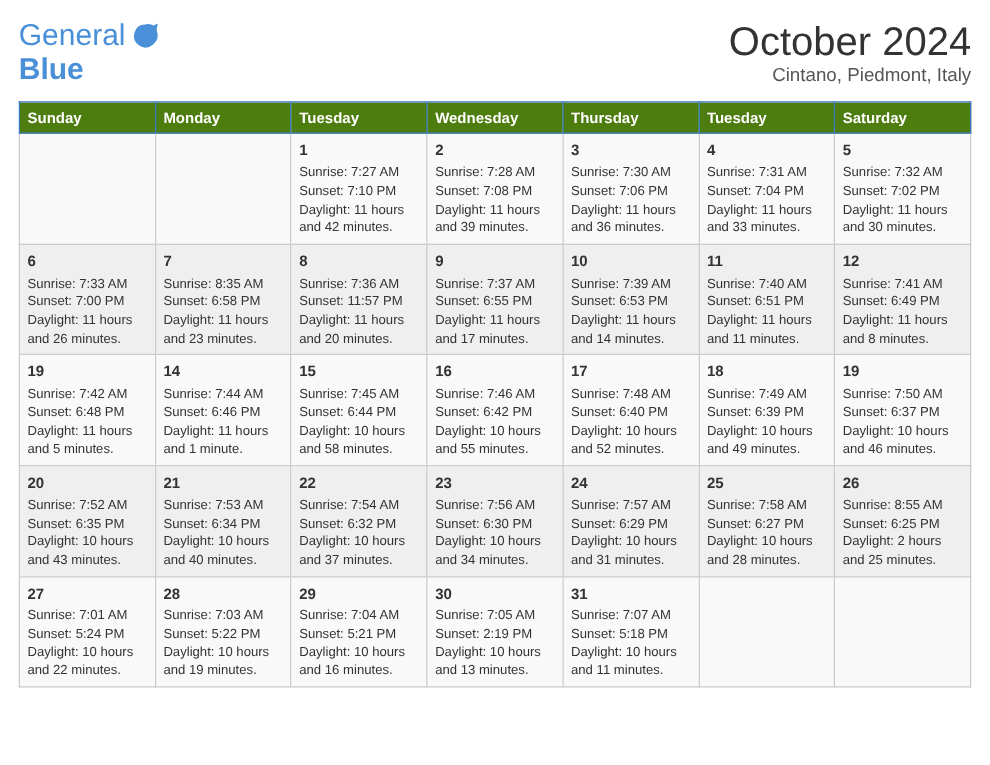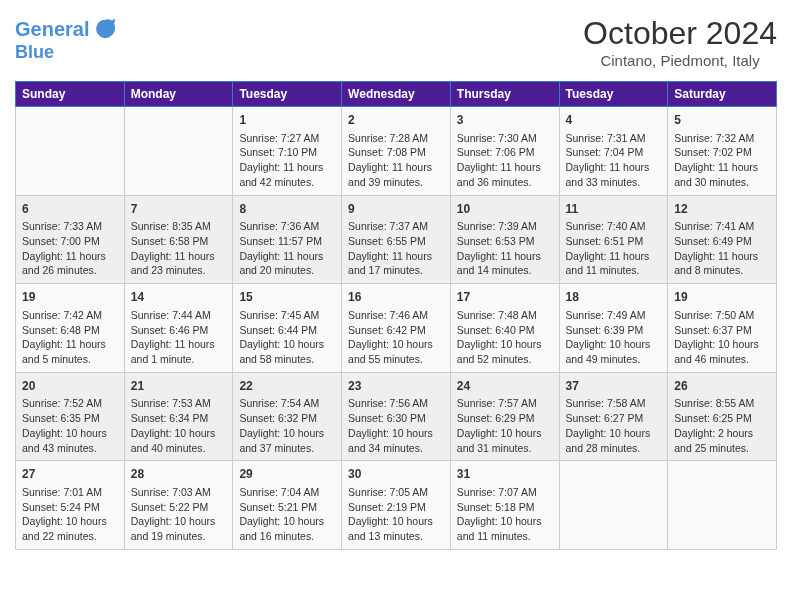--- a/index.html
+++ b/index.html
@@ -15,22 +15,22 @@
       justify-content: space-between;
       align-items: flex-start;
       margin-bottom: 12px;
     }
     .logo {
       display: flex;
       align-items: center;
       gap: 2px;
     }
     .logo-text {
-      font-size: 20px;
-      font-weight: bold;
+      font-size: 24px;
+      font-weight: normal;
       color: #333;
       line-height: 1.1;
     }
     .logo-text span {
       color: #4a90d9;
     }
     .logo-icon {
       width: 28px;
       height: 28px;
       margin-left: 2px;
@@ -39,29 +39,28 @@
       text-align: right;
     }
     .month-title {
       font-size: 32px;
       font-weight: normal;
       color: #333;
     }
     .location {
       font-size: 15px;
       color: #555;
-      text-align: center;
     }
     table {
       width: 100%;
       border-collapse: collapse;
       font-size: 10.5px;
     }
     thead tr th {
-      background-color: #4c1d95;
+      background-color: #4d7c0f;
       color: #fff;
       padding: 5px 6px;
       text-align: left;
       font-weight: bold;
       font-size: 12px;
       border: 1px solid #3a7bc8;
     }
     tbody tr td {
       border: 1px solid #ccc;
       padding: 5px 6px;
@@ -95,21 +94,21 @@
     <div>
       <div style="display:flex;align-items:center;">
         <div class="logo-text">
           <span>General</span>
         </div>
         <svg class="logo-icon" viewBox="0 0 30 30">
           <path d="M15 5 Q22 3 25 10 Q28 17 22 22 Q16 27 10 23 Q4 19 6 12 Q8 5 15 5Z" fill="#4a90d9"></path>
           <path d="M18 8 L26 4 L24 14 Z" fill="#4a90d9"></path>
         </svg>
       </div>
-      <div class="logo-text" style="color:#4a90d9;font-size:18px;font-weight:bold;">Blue</div>
+      <div class="logo-text" style="color:#4a90d9;font-size:24px;font-weight:bold;">Blue</div>
     </div>
   </div>
   <div class="title-block">
     <div class="month-title">October 2024</div>
     <div class="location">Cintano, Piedmont, Italy</div>
   </div>
 </div>
 
 <table>
   <thead>
@@ -271,21 +270,21 @@
           <div>Sunset: 6:30 PM</div>
           <div>Daylight: 10 hours and 34 minutes.</div>
         </td>
         <td>
           <span class="day-num">24</span>
           <div>Sunrise: 7:57 AM</div>
           <div>Sunset: 6:29 PM</div>
           <div>Daylight: 10 hours and 31 minutes.</div>
         </td>
         <td>
-          <span class="day-num">37</span>
+          <span class="day-num">25</span>
           <div>Sunrise: 7:58 AM</div>
           <div>Sunset: 6:27 PM</div>
           <div>Daylight: 10 hours and 28 minutes.</div>
         </td>
         <td>
           <span class="day-num">26</span>
           <div>Sunrise: 8:55 AM</div>
           <div>Sunset: 6:25 PM</div>
           <div>Daylight: 2 hours and 25 minutes.</div>
         </td>

